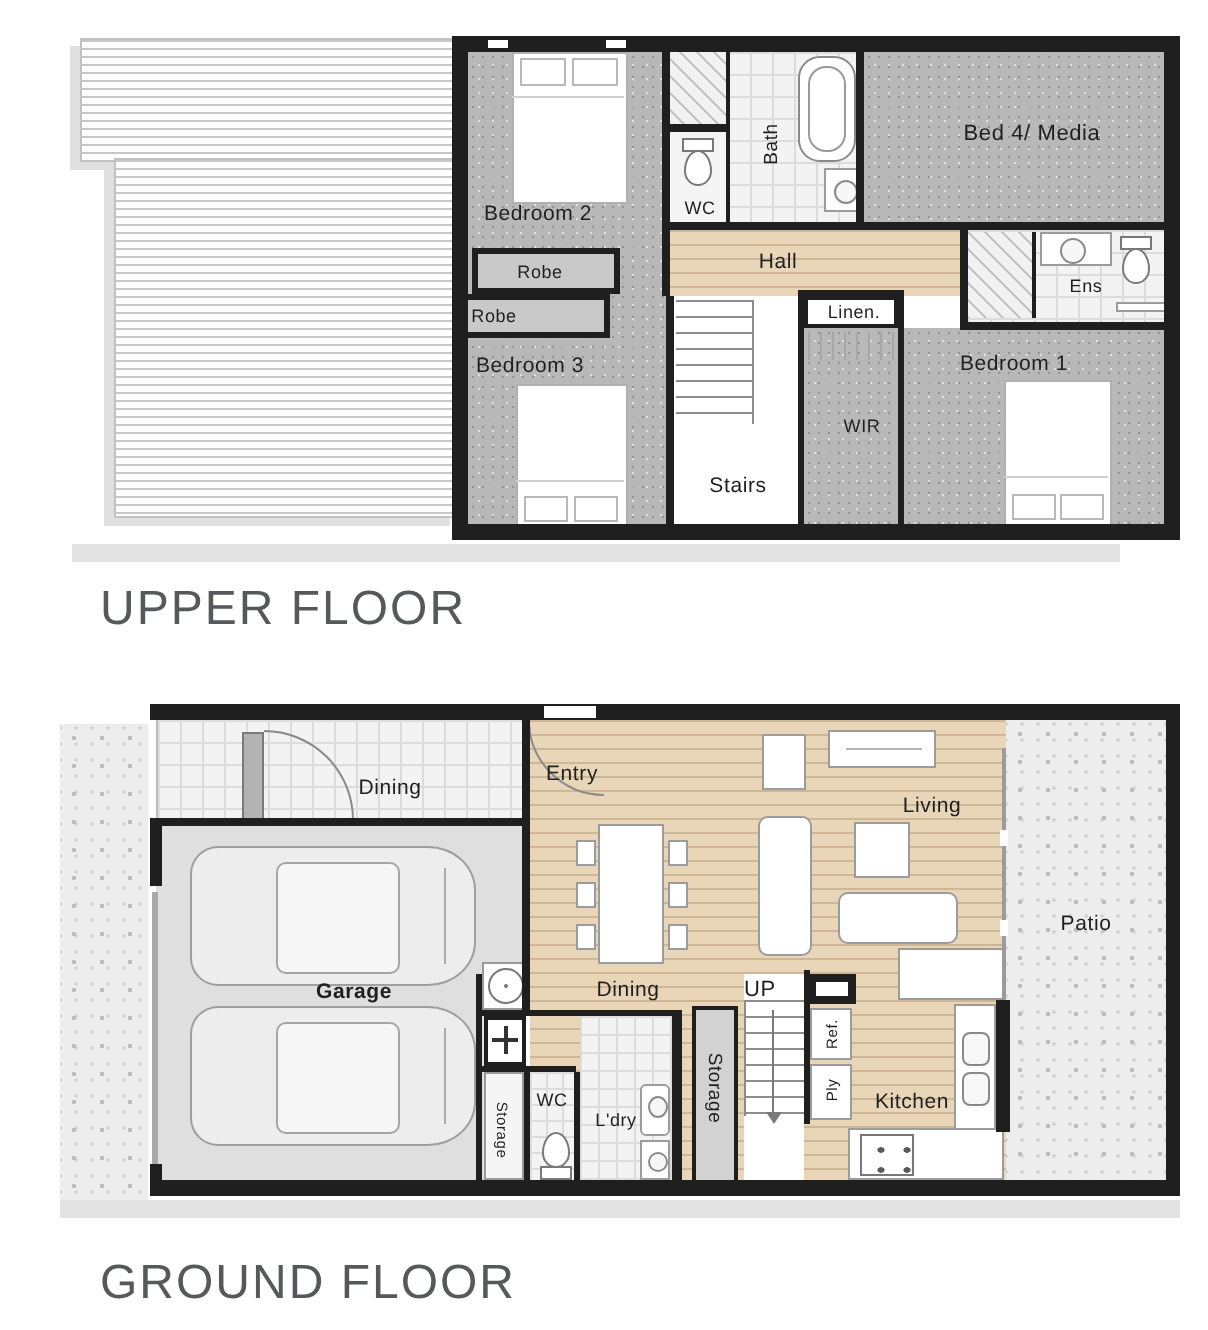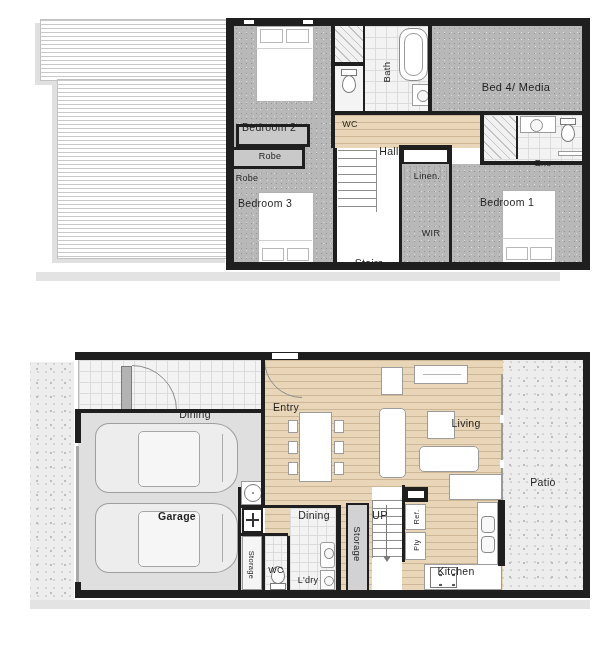--- a/index.html
+++ b/index.html
@@ -6,21 +6,21 @@
     --wall:#1f1f1f; --carpet:#b8b8b8; --timber:#e9d6b8; --tile:#f3f3f3;
     --concrete:#ededed; --garage:#dfdfdf; --title-text:#57585c; --label-text:#1f1f1f;
   }
   html,body{margin:0;padding:0;background:#fff;}
   .canvas{position:relative;width:604px;height:665px;background:#fff;overflow:hidden;
           font-family:"Liberation Sans",sans-serif;}
   .abs{position:absolute;}
   .wall{position:absolute;background:var(--wall);}
   .whitebg{position:absolute;background:#fff;}
   .label{position:absolute;transform:translate(-50%,-50%);font-size:10.5px;color:var(--label-text);
-         white-space:nowrap;letter-spacing:.3px;margin-top:20px;}
+         white-space:nowrap;letter-spacing:.3px;}
   .label.big{font-size:11px;}
   .label.small{font-size:9px;}
   .vlabel{position:absolute;transform:translate(-50%,-50%) rotate(-90deg);font-size:9.5px;
           color:var(--label-text);white-space:nowrap;letter-spacing:.3px;}
   .vlabel.cw{transform:translate(-50%,-50%) rotate(90deg);}
   .vlabel.tiny{font-size:7.5px;}
   .title{position:absolute;font-size:24px;color:var(--title-text);letter-spacing:1px;font-weight:400;}
   .carpet{position:absolute;background-color:var(--carpet);
     background-image:radial-gradient(rgba(80,80,80,.35) .6px,transparent .8px),
                      radial-gradient(rgba(255,255,255,.55) .6px,transparent .8px);
@@ -144,20 +144,21 @@
   <div class="vlabel" style="left:386px;top:72px;">Bath</div>
   <div class="label big" style="left:516px;top:67px;">Bed 4/ Media</div>
   <div class="label" style="left:389px;top:131px;">Hall</div>
   <div class="label small" style="left:427px;top:156px;">Linen.</div>
   <div class="label small" style="left:543px;top:143px;">Ens</div>
   <div class="label small" style="left:431px;top:213px;">WIR</div>
   <div class="label" style="left:507px;top:182px;">Bedroom 1</div>
   <div class="label" style="left:369px;top:243px;">Stairs</div>
 
   <div class="shadowband" style="left:36px;top:272px;width:524px;height:9px;"></div>
+  <div class="title" style="left:50px;top:291px;">UPPER FLOOR</div>
 
   <div class="speckle" style="left:30px;top:362px;width:44px;height:246px;"></div>
   <div class="whitebg" style="left:78px;top:358px;width:507px;height:234px;"></div>
   <div class="tile" style="left:78px;top:360px;width:184px;height:52px;border-left:1px solid #bbb;"></div>
   <div class="timber" style="left:265px;top:360px;width:238px;height:230px;"></div>
   <div class="speckle" style="left:503px;top:360px;width:80px;height:230px;"></div>
   <div class="garagefloor" style="left:78px;top:412px;width:184px;height:178px;"></div>
 
   <div class="abs" style="left:121px;top:366px;width:11px;height:44px;background:#b3b3b3;border:1px solid #7a7a7a;box-sizing:border-box;"></div>
   <div class="arc" style="left:87px;top:365px;width:90px;height:90px;clip-path:inset(0 0 50% 50%);"></div>
@@ -257,14 +258,15 @@
   <div class="label big" style="left:380px;top:495px;">UP</div>
   <div class="vlabel cw tiny" style="left:251px;top:565px;">Storage</div>
   <div class="label small" style="left:276px;top:550px;">WC</div>
   <div class="label small" style="left:308px;top:560px;">L'dry</div>
   <div class="vlabel cw" style="left:357px;top:544px;">Storage</div>
   <div class="vlabel tiny" style="left:416px;top:517px;">Ref.</div>
   <div class="vlabel tiny" style="left:416px;top:545px;">Ply</div>
   <div class="label" style="left:456px;top:551px;">Kitchen</div>
 
   <div class="shadowband" style="left:30px;top:600px;width:560px;height:9px;"></div>
+  <div class="title" style="left:50px;top:628px;">GROUND FLOOR</div>
 
 </div>
 
 </body></html>

